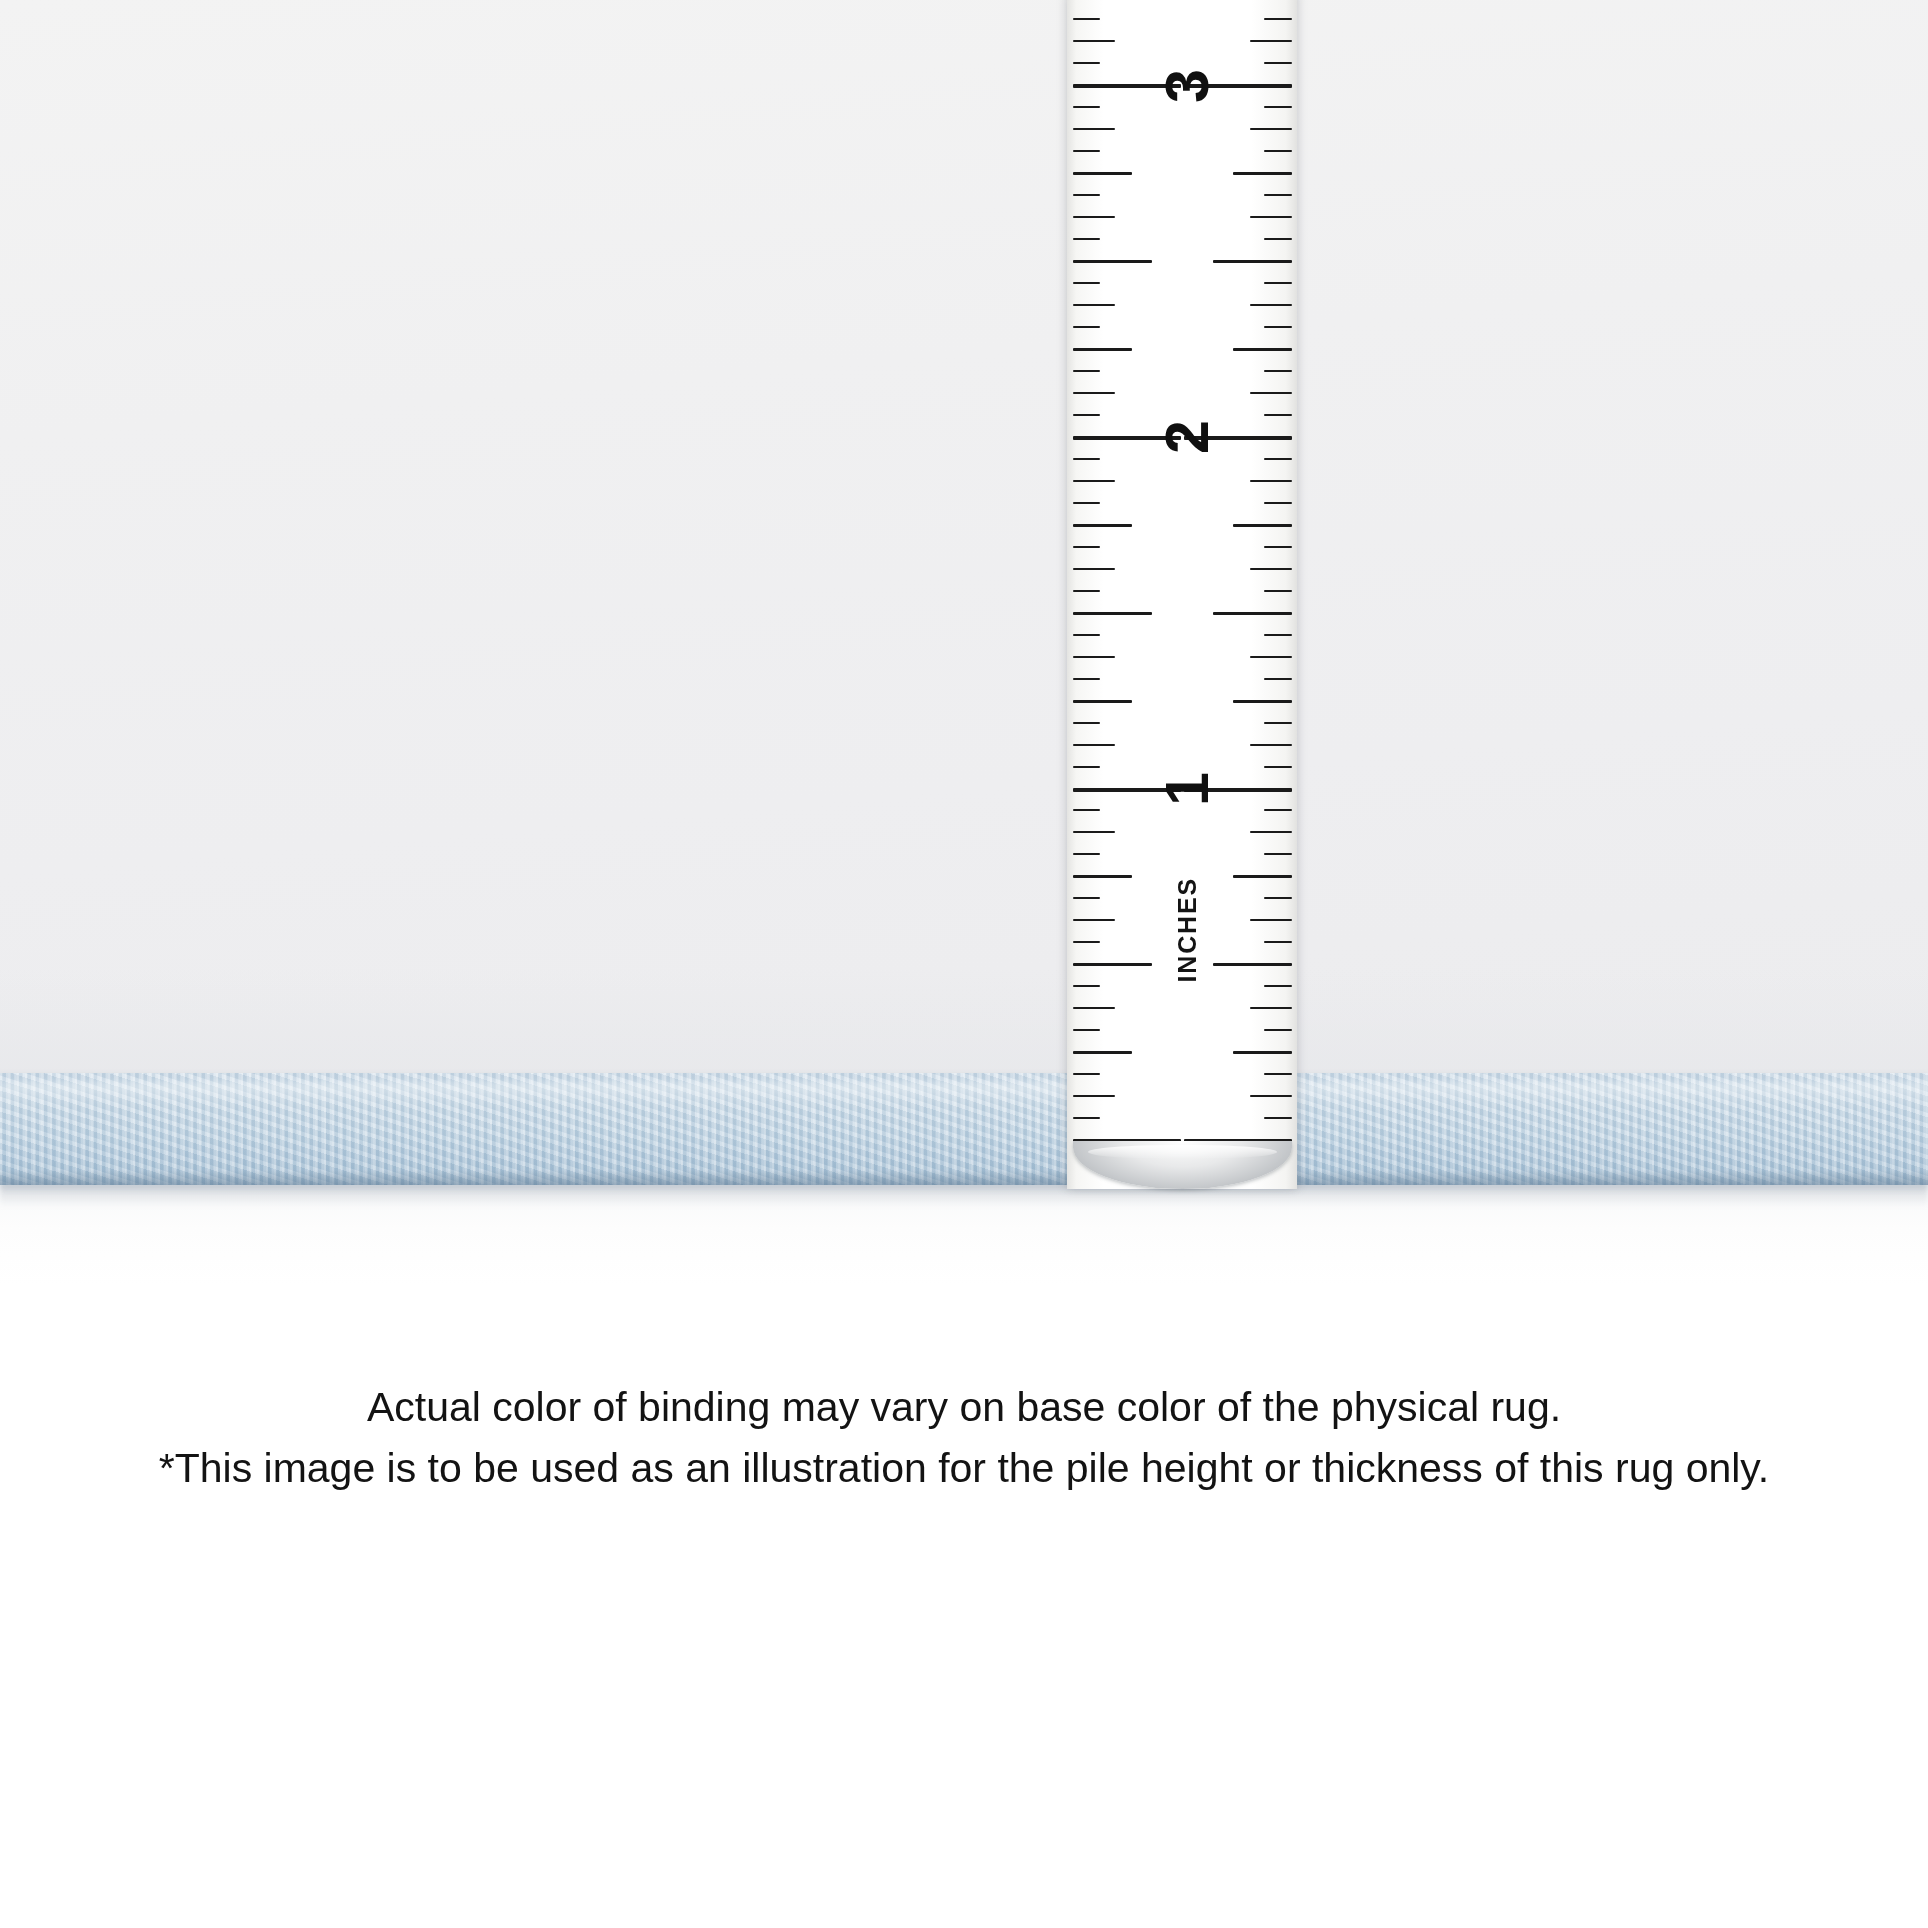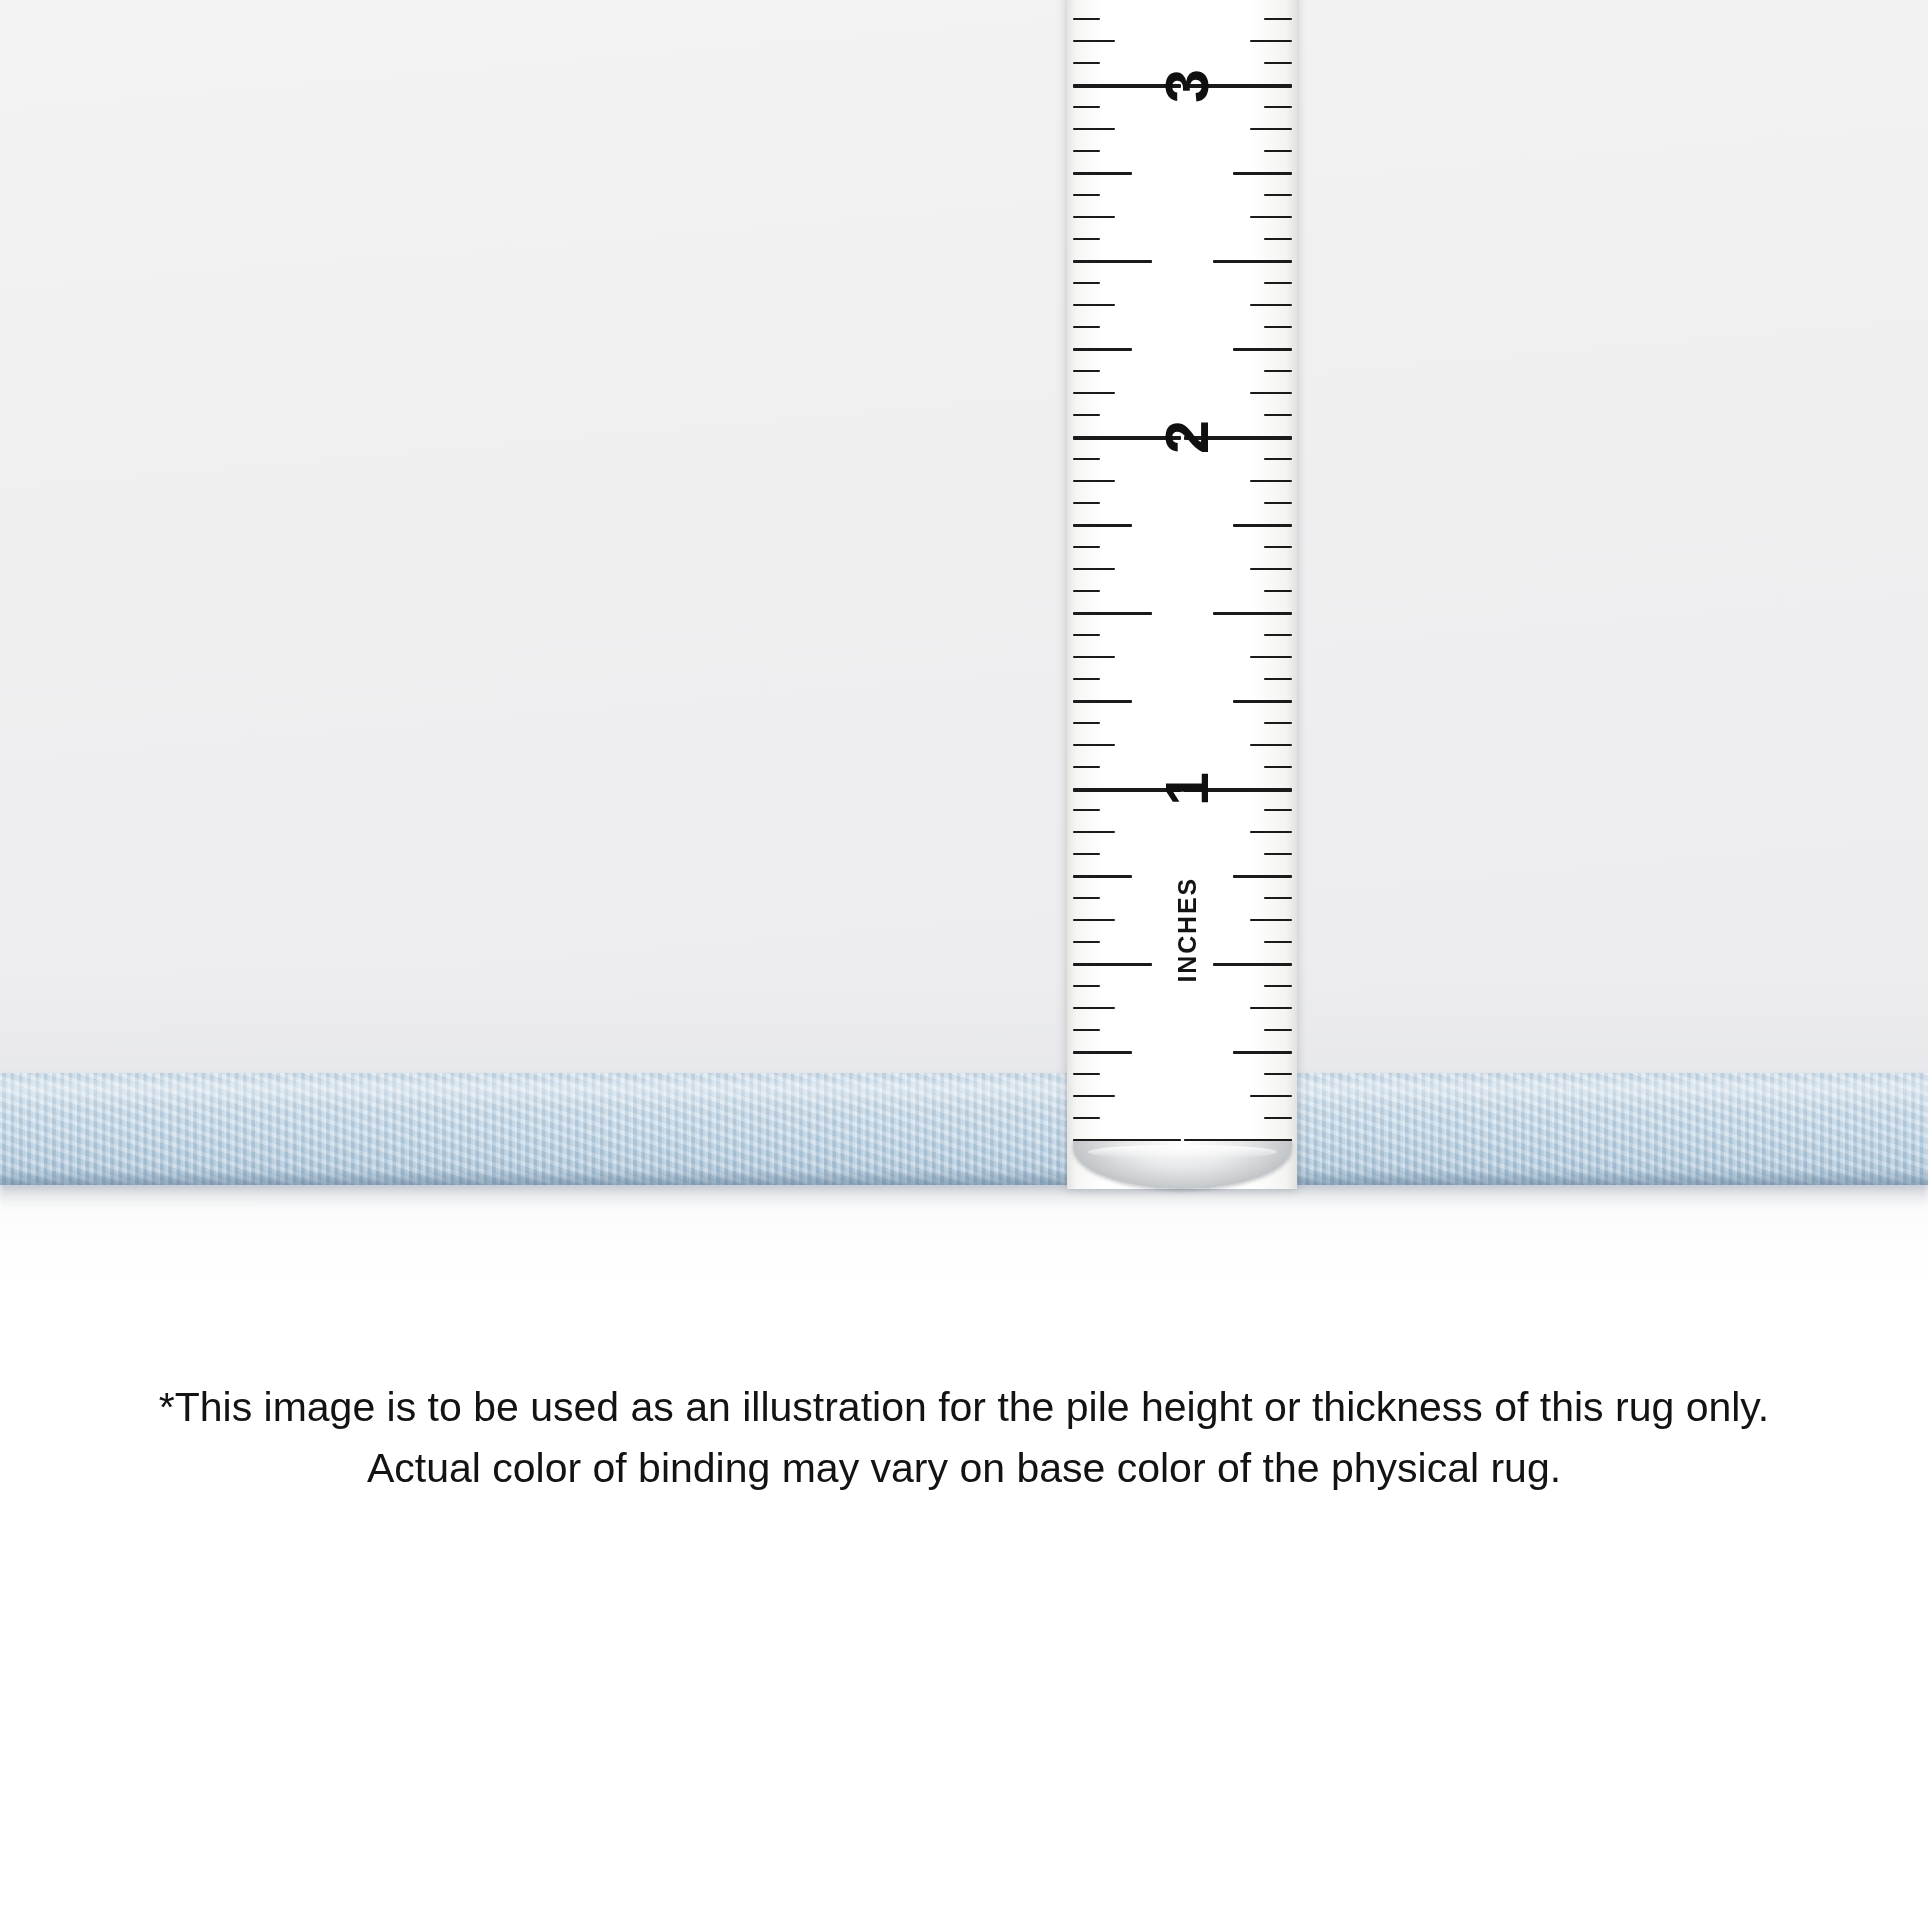--- a/index.html
+++ b/index.html
@@ -340,18 +340,18 @@
         <div class="num" style="top: 59px;">3</div>
       </div>
 
     <div class="ruler-tip">
       <div class="sheen"></div>
     </div>
 
   </div>
 
   <div class="caption">
+    <span class="line">Actual color of binding may vary on base color of the physical rug.</span>
     <span class="line">*This image is to be used as an illustration for the pile height or thickness of this rug only.</span>
-    <span class="line">Actual color of binding may vary on base color of the physical rug.</span>
   </div>
 
 </div>
 
 
 </body></html>

